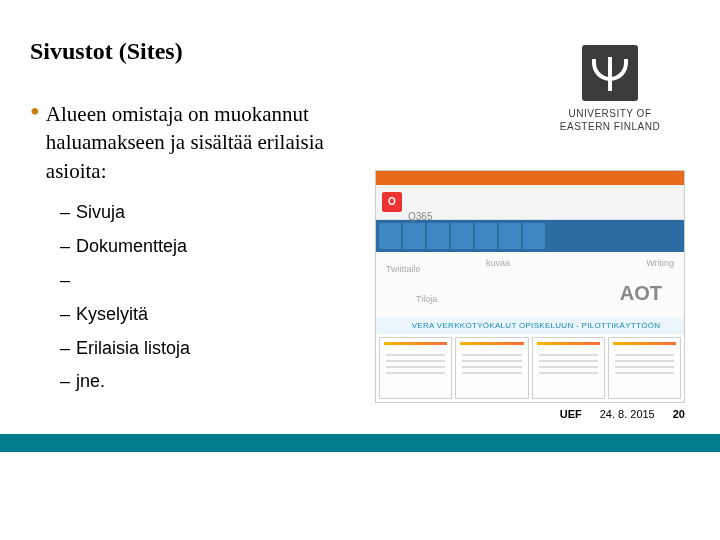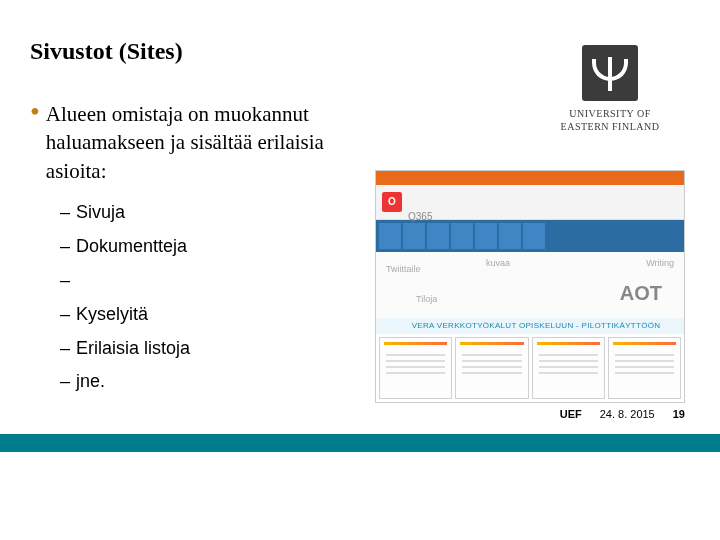--- a/index.html
+++ b/index.html
@@ -3,21 +3,21 @@
 <meta charset="utf-8">
 <style>
   html,body{margin:0;padding:0;width:720px;height:540px;font-family:Georgia,"Times New Roman",serif;background:#fff;color:#000;}
   .slide{position:relative;width:720px;height:452px;overflow:hidden;box-sizing:border-box;}
   .title{position:absolute;left:30px;top:38px;font-size:24px;font-weight:bold;}
   .logo-block{position:absolute;right:35px;top:45px;width:150px;text-align:center;}
   .logo-icon{width:56px;height:56px;background:#3b3b3b;border-radius:3px;position:relative;margin:0 auto;}
   .logo-icon:before,.logo-icon:after{content:"";position:absolute;background:#fff;}
   .logo-icon:before{left:26px;top:12px;width:4px;height:34px;}
   .logo-icon:after{left:50%;top:14px;width:36px;height:22px;margin-left:-18px;background:none;border:4px solid #fff;border-top:none;border-radius:0 0 60% 60%/0 0 100% 100%;box-sizing:border-box;}
-  .logo-text{font-family:Liberation Serif, serif;font-size:10px;letter-spacing:0.5px;color:#3b3b3b;margin-top:6px;line-height:1.3;}
+  .logo-text{font-family:Liberation Sans, sans-serif;font-size:10px;letter-spacing:0.5px;color:#3b3b3b;margin-top:6px;line-height:1.3;}
   .content{position:absolute;left:30px;top:100px;right:380px;}
   .bullet-main{display:flex;font-size:21px;line-height:1.35;}
   .dot{color:#c47f11;font-size:28px;line-height:24px;margin-right:6px;}
   .sub-list{margin-top:14px;padding-left:30px;font-size:18px;line-height:1.55;font-family:Arial,Helvetica,sans-serif;}
   .sub-list .item{display:flex;margin-bottom:6px;}
   .sub-list .dash{width:16px;}
   .screenshot-img{position:absolute;right:35px;top:170px;width:310px;border:1px solid #ccc;box-sizing:border-box;}
   .shot-bar{height:14px;background:#e86b1c;}
   .shot-header{height:34px;background:#f4f4f4;border-bottom:1px solid #e0e0e0;display:flex;align-items:center;padding:0 6px;}
   .o365{width:20px;height:20px;background:#e33;border-radius:2px;font:bold 10px/20px Arial;color:#fff;text-align:center;}
@@ -134,17 +134,17 @@
           <div class="ln l2"></div>
           <div class="ln l3"></div>
           <div class="ln l4"></div>
         </div>
     </div>
   </div>
 
   <div class="footer-right">
     <span class="brand">UEF</span>
     <span>24. 8. 2015</span>
-    <span class="page">19</span>
+    <span class="page">20</span>
   </div>
 
   <div class="bottom-bar"></div>
 </div>
 
 </body></html>

